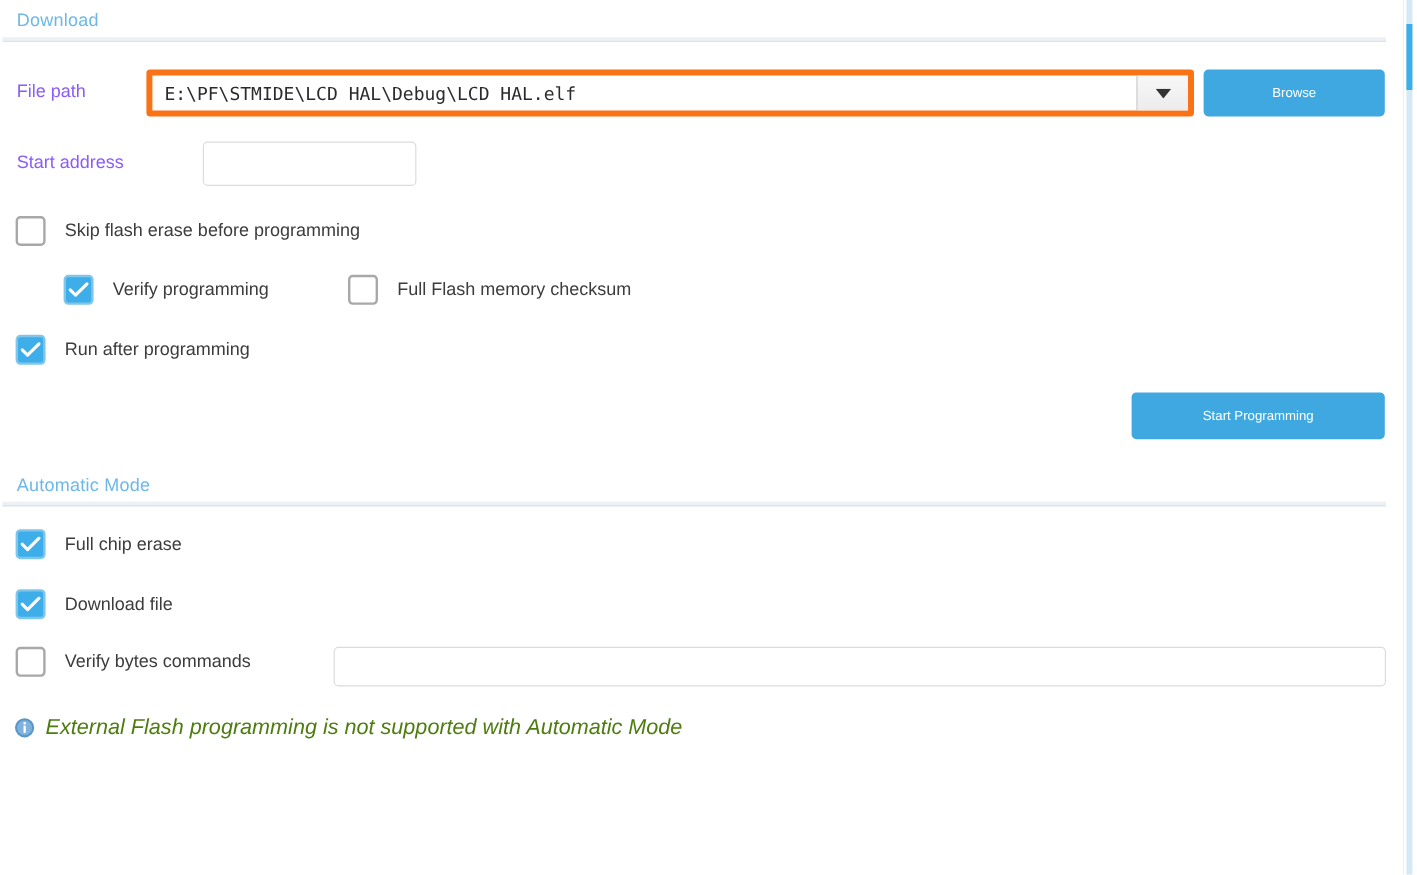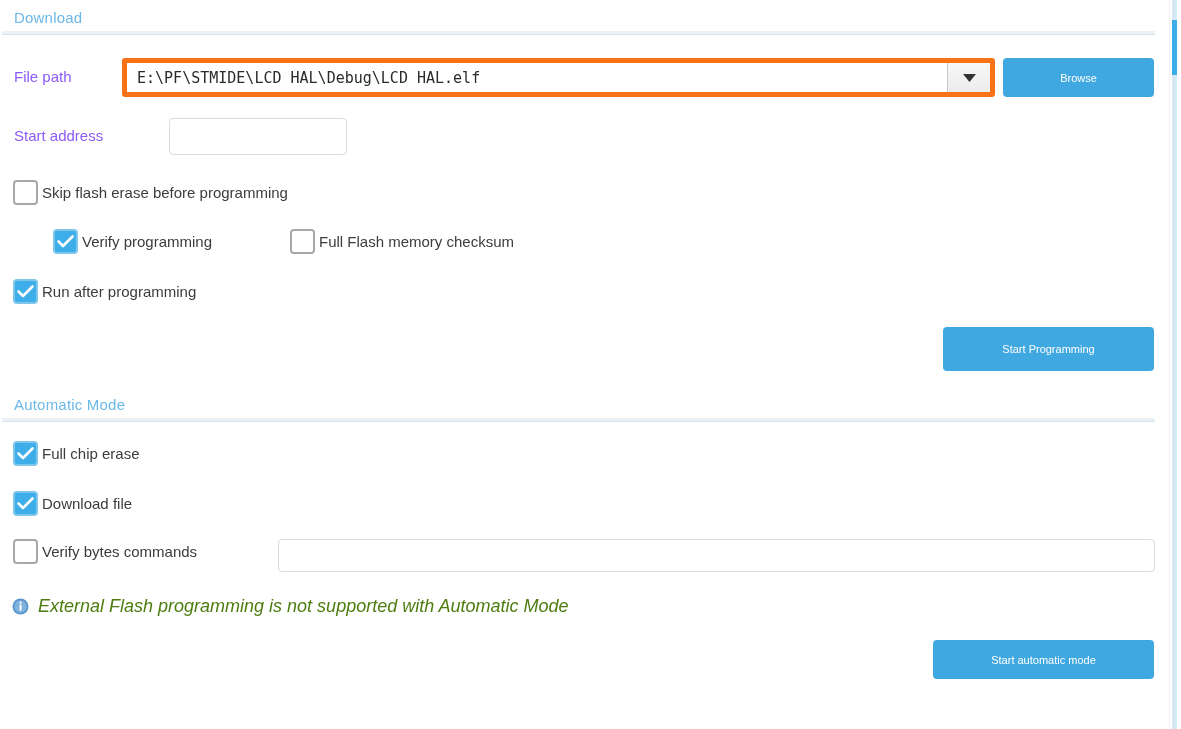--- a/index.html
+++ b/index.html
@@ -133,21 +133,21 @@
   .cb-box.unchecked {
     background: #ffffff;
     border: 2px solid #a8a8a8;
   }
   .cb-box.checked {
     background: #3daee9;
     border: 2px solid #7fc6ea;
   }
   .cb-box svg { display: block; }
   .cb-label {
-    margin-left: 4px;
+    margin-left: 16px;
     font-size: 15px;
     color: #3c3c3c;
   }
 
   
   .info-note {
     position: absolute;
     display: flex;
     align-items: center;
     white-space: nowrap;
@@ -237,21 +237,21 @@
 
   <div class="cb-row" style="left:13px; top:279px;">
     <span class="cb-box checked">
       <svg width="17" height="13" viewBox="0 0 17 13">
         <polyline points="1.5,6.5 6,11 15.5,1.5" fill="none" stroke="#ffffff" stroke-width="2.6" stroke-linecap="round" stroke-linejoin="round"></polyline>
       </svg>
     </span>
     <span class="cb-label">Run after programming</span>
   </div>
 
-  <button class="btn-blue" style="left:943px; top:327px; width:211px; height:44px;">Start Programming</button>
+  <button class="btn-blue" style="left:943px; top:327px; width:211px; height:39px;">Start Programming</button>
 
   <div class="section-header" style="top:396px;">Automatic Mode</div>
   <div class="section-rule" style="top:418px;"></div>
 
   <div class="cb-row" style="left:13px; top:441px;">
     <span class="cb-box checked">
       <svg width="17" height="13" viewBox="0 0 17 13">
         <polyline points="1.5,6.5 6,11 15.5,1.5" fill="none" stroke="#ffffff" stroke-width="2.6" stroke-linecap="round" stroke-linejoin="round"></polyline>
       </svg>
     </span>
@@ -277,19 +277,18 @@
   <div class="info-note" style="left:12px; top:596px;">
     <svg class="info-icon" viewBox="0 0 17 17">
       <circle cx="8.5" cy="8.5" r="8" fill="#5a95cc"></circle>
       <circle cx="8.5" cy="8.5" r="6.2" fill="#7fb3de"></circle>
       <rect x="7.6" y="6.7" width="1.9" height="6" fill="#ffffff"></rect>
       <rect x="7.6" y="3.7" width="1.9" height="2" fill="#ffffff"></rect>
     </svg>
     <span class="info-text">External Flash programming is not supported with Automatic Mode</span>
   </div>
 
-  <button class="btn-blue" style="left:933px; top:640px; width:221px; height:39px;">Start automatic mode</button>
 
 </div>
 
 <div class="panel-edge"></div>
 <div class="scrollbar-track"></div>
 <div class="scrollbar-thumb"></div>
 
 </body></html>

